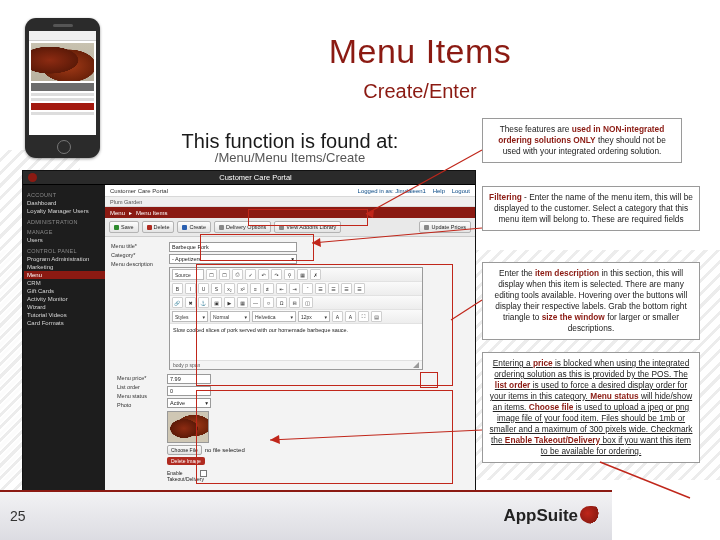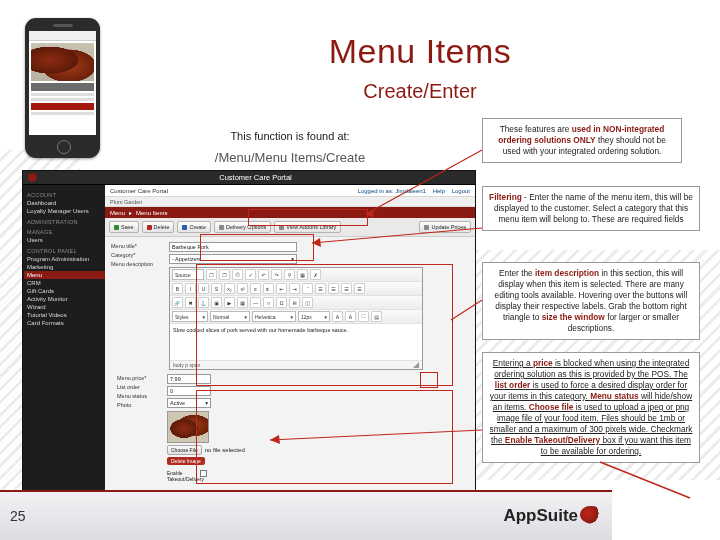--- a/index.html
+++ b/index.html
@@ -57,21 +57,21 @@
     position:absolute;left:210px;top:32px;width:420px;text-align:center;
     font-size:34px;color:#8b1a12;letter-spacing:.5px;
   }
   .subtitle{
     position:absolute;left:210px;top:80px;width:420px;text-align:center;
     font-size:20px;color:#8b1a12;
   }
 
   .found-at{
     position:absolute;left:150px;top:130px;width:280px;text-align:center;
-    font-size:11px;color:#1a1a1a;z-index:3;
+    font-size:20px;color:#1a1a1a;z-index:3;
   }
   .found-path{
     position:absolute;left:150px;top:150px;width:280px;text-align:center;
     font-size:13px;color:#555;z-index:3;
   }
 
   
   .shot{
     position:absolute;left:22px;top:170px;width:452px;height:322px;
     background:#fca5a5;border:1px solid #111;z-index:2;overflow:hidden;

